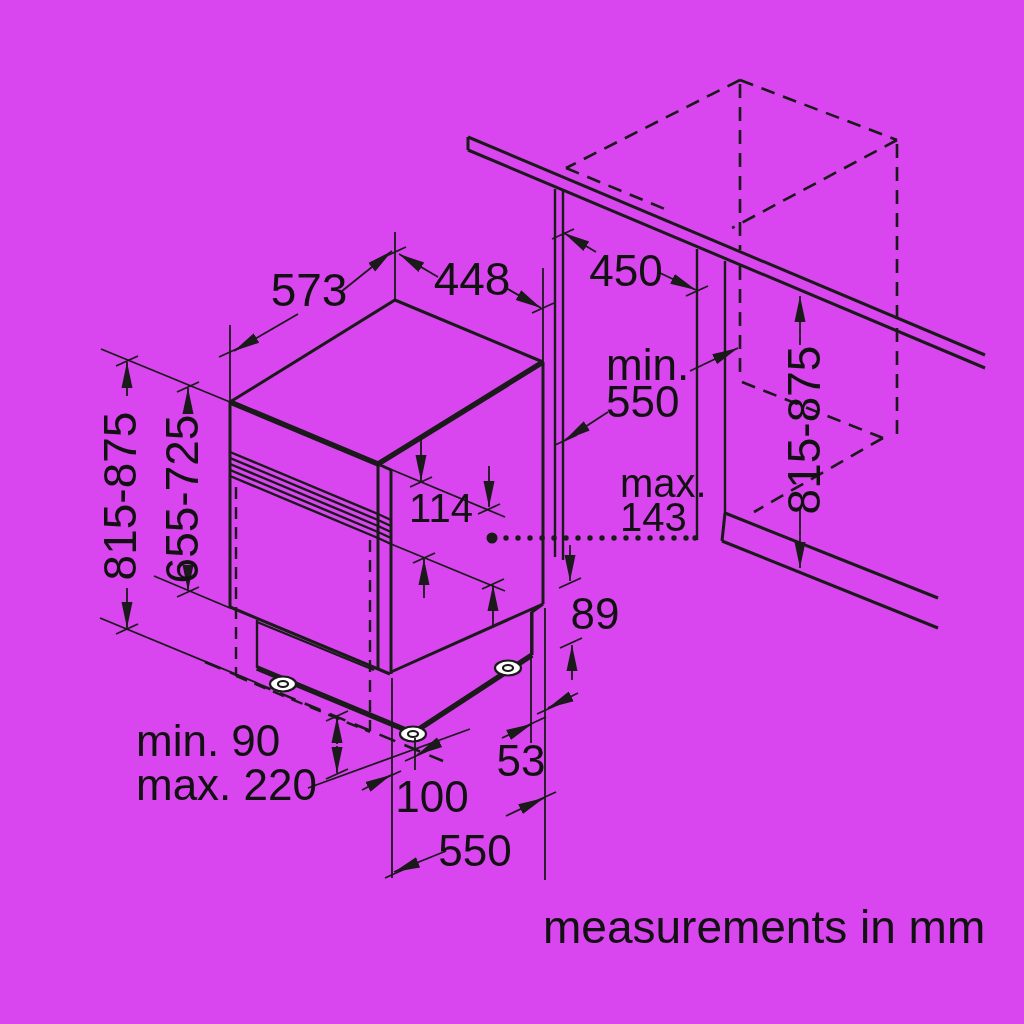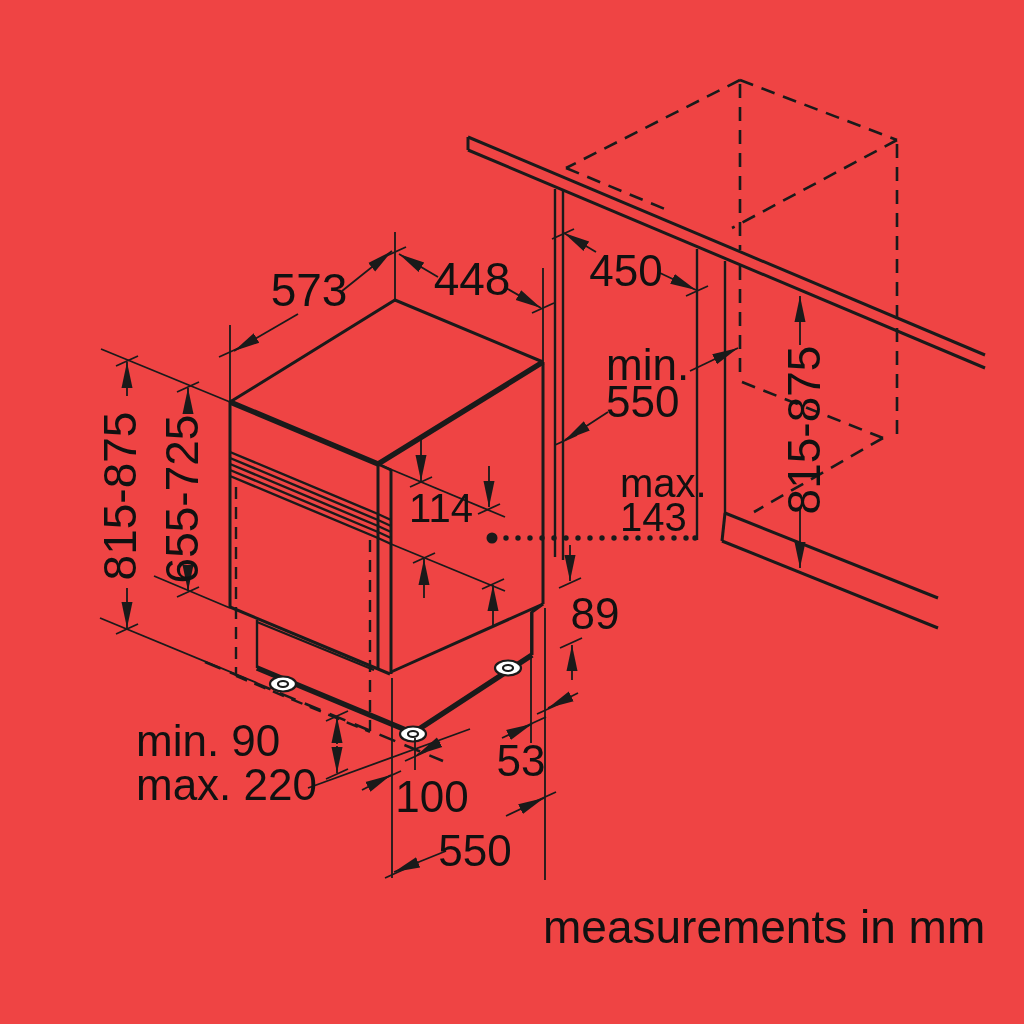--- a/index.html
+++ b/index.html
@@ -1,16 +1,16 @@
 <!DOCTYPE html>
 <html><head>
 <meta charset="utf-8">
 <style>
   html,body{margin:0;padding:0;background:#fff;}
-  .canvas{width:1024px;height:1024px;background:#ef4444;position:relative;overflow:hidden;}
+  .canvas{width:1024px;height:1024px;background:#d946ef;position:relative;overflow:hidden;}
   svg{display:block;}
   .ln   {stroke:#1a1a1a;stroke-width:3;fill:none;}
   .thick{stroke:#1a1a1a;stroke-width:5.5;fill:none;}
   .thin {stroke:#1a1a1a;stroke-width:1.8;fill:none;}
   .med  {stroke:#1a1a1a;stroke-width:2.4;fill:none;}
   .dash {stroke:#1a1a1a;stroke-width:2.6;fill:none;stroke-dasharray:14 9;}
   .dashF{stroke:#1a1a1a;stroke-width:2.4;fill:none;stroke-dasharray:12 8;}
   .dashG{stroke:#1a1a1a;stroke-width:2.6;fill:none;stroke-dasharray:17 10;}
   .dim  {stroke:#1a1a1a;stroke-width:1.8;fill:none;}
   .tick {stroke:#1a1a1a;stroke-width:1.8;}

